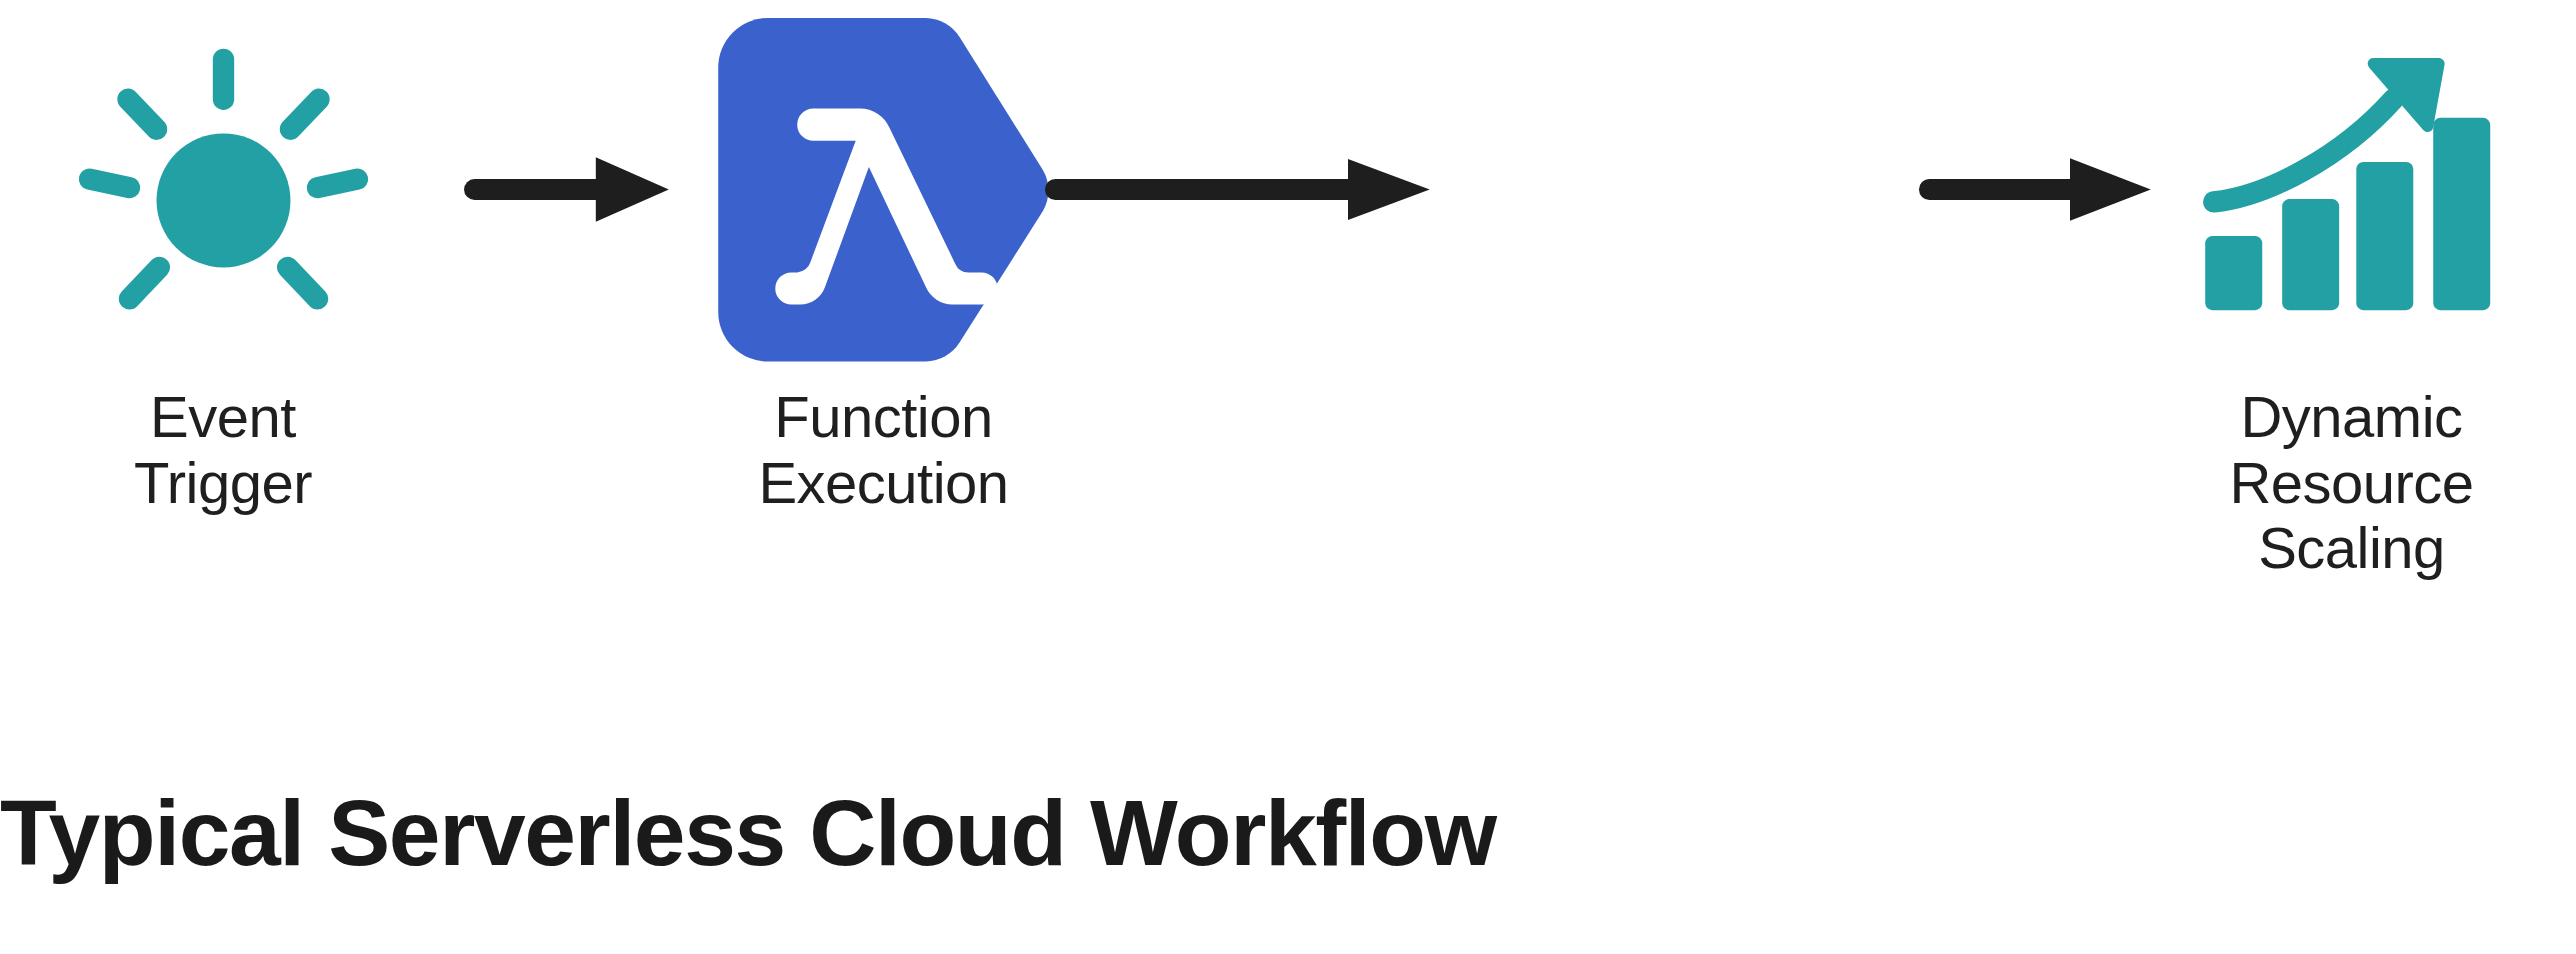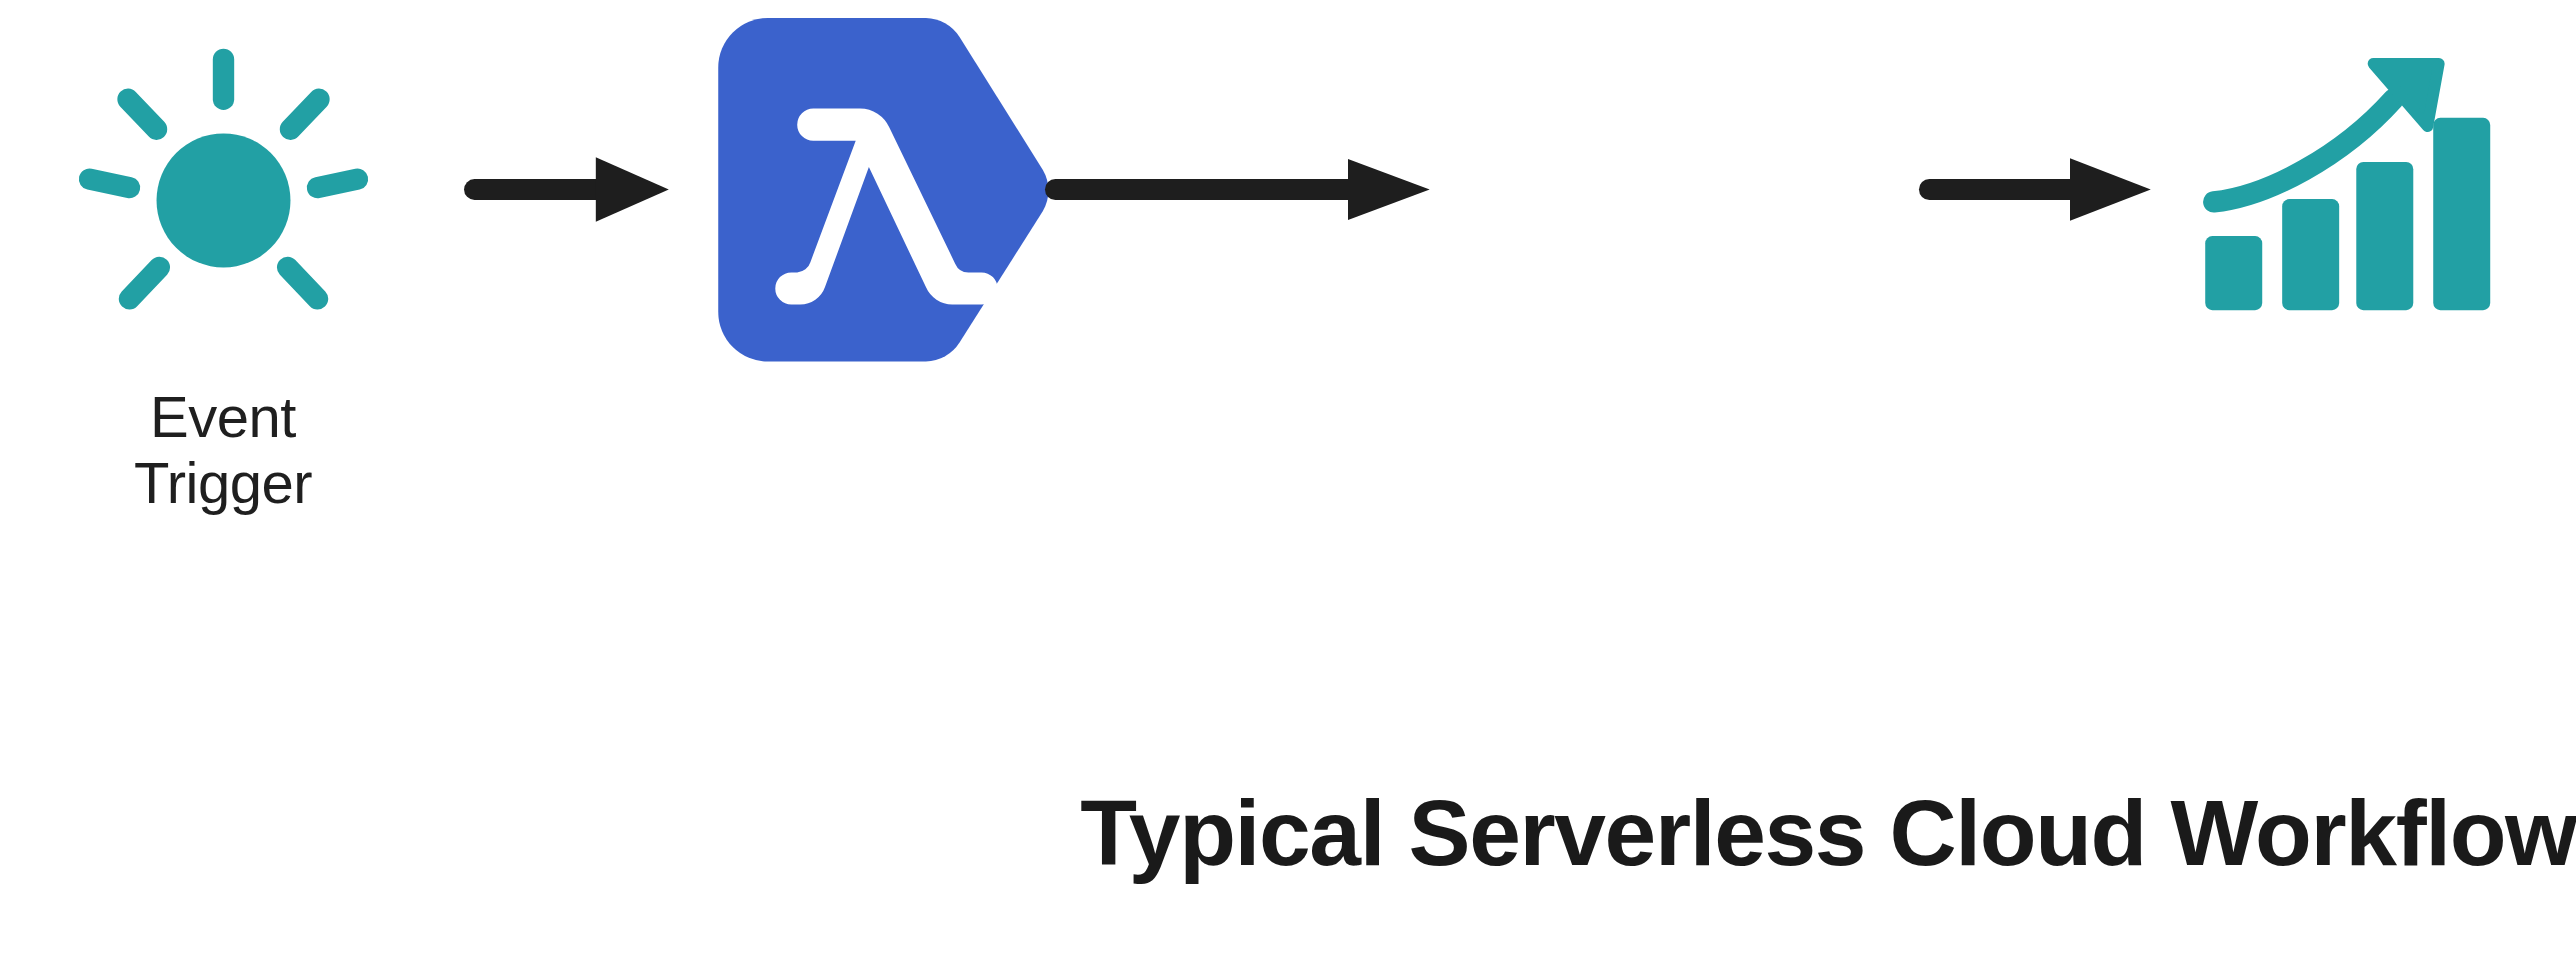--- a/index.html
+++ b/index.html
@@ -66,21 +66,21 @@
   #arrow-0 { left: 465px;  width: 218px; }
   #arrow-1 { left: 1044px; width: 399px; }
   #arrow-2 { left: 1918px; width: 247px; }
 
   
   #caption {
     position: absolute;
     left: 0;
     top: 780px;
     width: 100%;
-    text-align: right;
+    text-align: left;
     font-size: 93px;
     font-weight: 700;
     letter-spacing: -1.4px;
     color: #1a1a1a;
   }
 
   svg { display: block; overflow: visible; }
 </style>
 </head>
 <body>
@@ -113,20 +113,22 @@
     </svg>
   </div>
 
   <div class="stage" id="stage-1">
     <div class="stage-icon">
       <svg width="337" height="351" viewBox="0 0 115 120">
         <path d="M 18 1 H 72 A 14 14 0 0 1 83.5 7.5 L 112 53 A 14 14 0 0 1 112 67 L 83.5 112 A 14 14 0 0 1 72 118.5 H 18 A 17 17 0 0 1 1 101.5 V 18 A 17 17 0 0 1 18 1 Z" fill="#3b62cc"></path>
         <path d="M 33.5 32 H 49.5 A 11 11 0 0 1 59.5 38.5 L 82 85 A 5 5 0 0 0 86.5 88 H 91 A 5.5 5.5 0 0 1 91 99 H 81 A 10 10 0 0 1 72 93 L 52.5 52 L 37.5 93 A 9 9 0 0 1 29 99 H 26 A 5.5 5.5 0 0 1 26 88 H 28 A 5 5 0 0 0 32.5 84.5 L 48 43 L 45.5 43 L 45 43 A 0 0 0 0 0 45 43 H 33.5 A 5.5 5.5 0 0 1 33.5 32 Z" fill="#ffffff"></path>
       </svg>
     </div>
+    <div class="stage-label">Function
+Execution</div>
   </div>
 
   <div class="arrow" id="arrow-1">
     <svg width="399" height="95" viewBox="0 0 420 100">
       <line x1="12" y1="50" x2="330" y2="50" stroke="#1e1e1e" stroke-width="22" stroke-linecap="round"></line>
       <polygon points="320,18 406,50 320,82" fill="#1e1e1e"></polygon>
     </svg>
   </div>
 
 
@@ -143,18 +145,21 @@
         <g fill="#22a0a4">
           <rect x="6" y="66" width="20" height="26" rx="2.5"></rect>
           <rect x="33" y="53" width="20" height="39" rx="2.5"></rect>
           <rect x="59" y="40" width="20" height="52" rx="2.5"></rect>
           <rect x="86" y="24.5" width="20" height="67.5" rx="2.5"></rect>
         </g>
         <path d="M 9 54 C 28 52 54 38 72 18" fill="none" stroke="#22a0a4" stroke-width="7.5" stroke-linecap="round"></path>
         <polygon points="65,5.5 88,5.5 84,27.5" fill="#22a0a4" stroke="#22a0a4" stroke-width="4" stroke-linejoin="round"></polygon>
       </svg>
     </div>
+    <div class="stage-label">Dynamic
+Resource
+Scaling</div>
   </div>
 
   <div id="caption">Typical Serverless Cloud Workflow</div>
 
 </div>
 
 
 </body></html>

